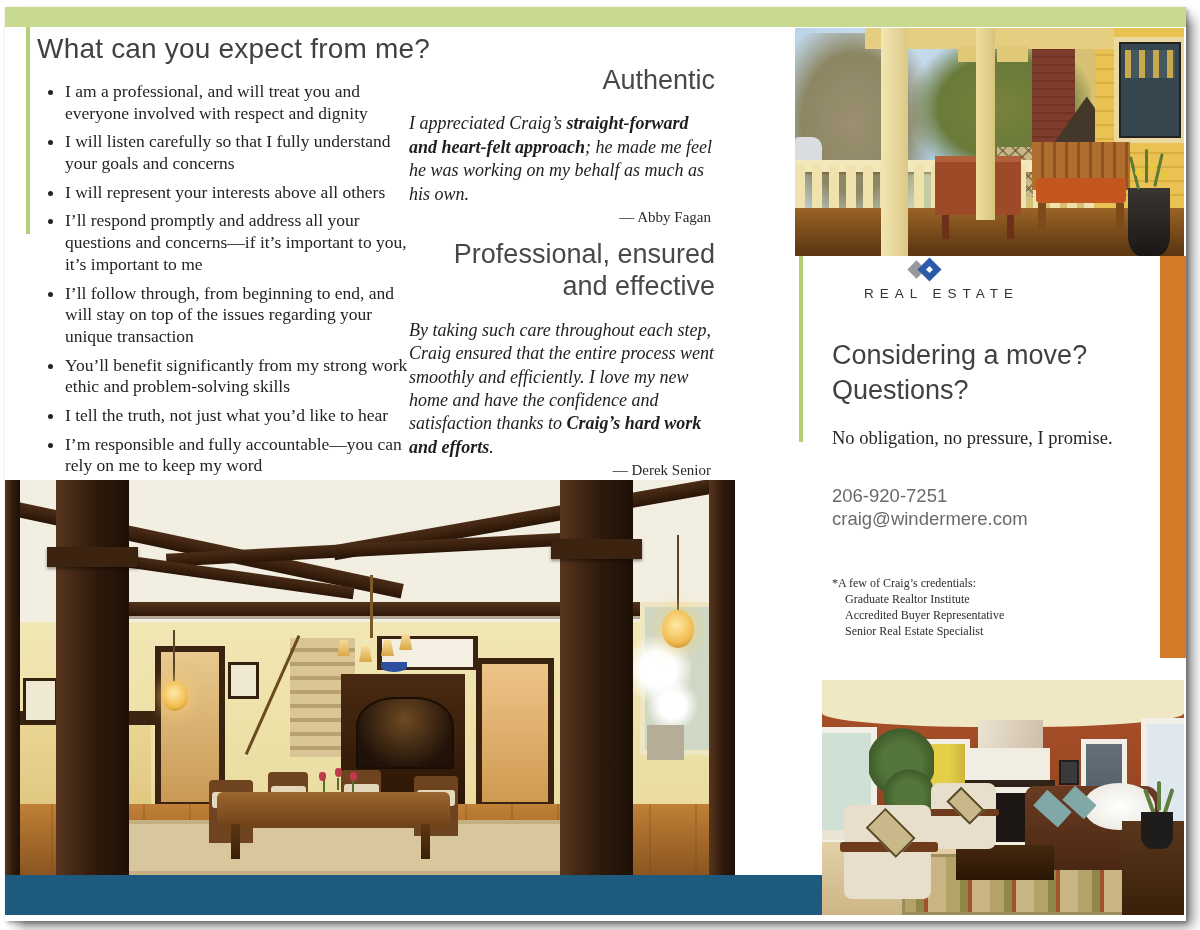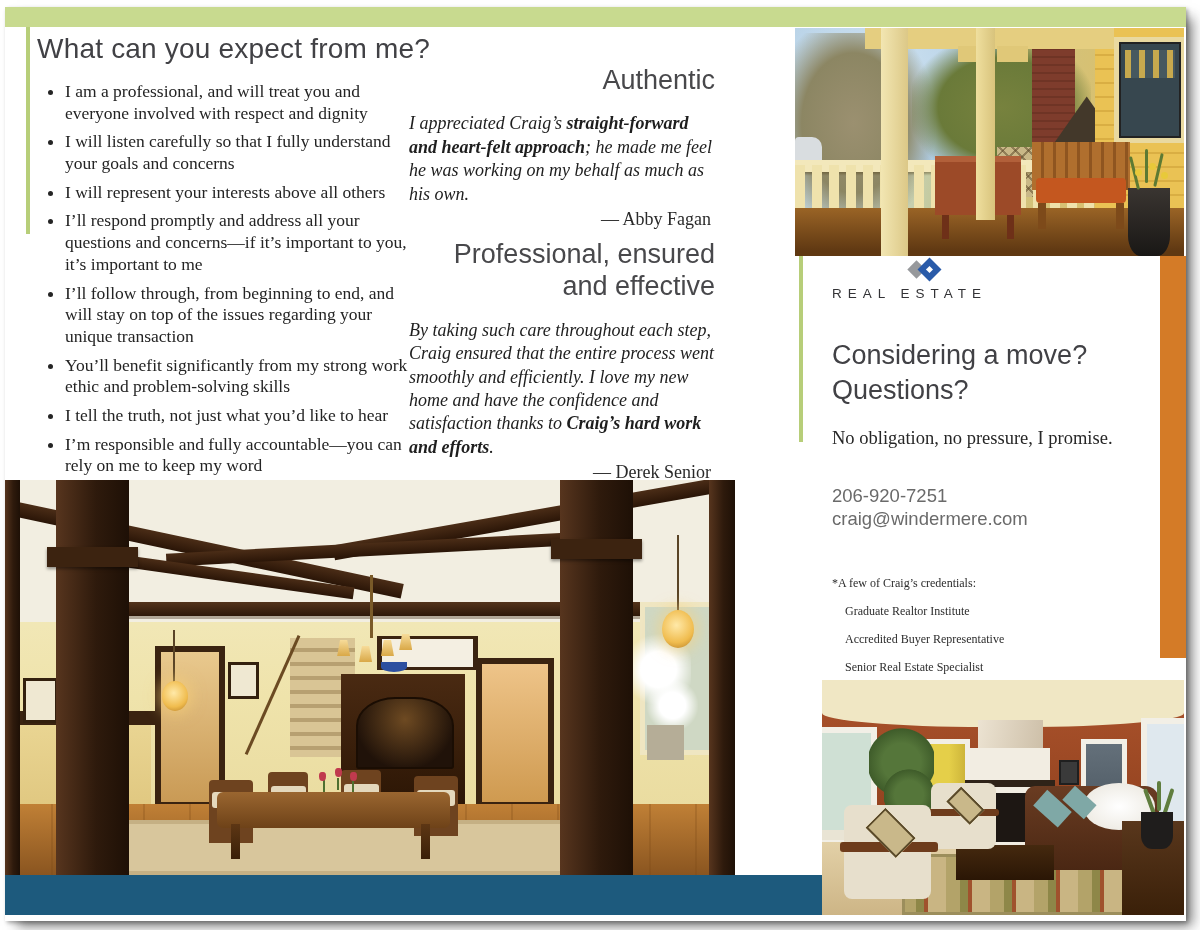--- a/index.html
+++ b/index.html
@@ -19,38 +19,38 @@
   #bullet-list{position:absolute;left:40px;top:74px;width:348px;margin:0;padding:0 0 0 20px;
                font-family:"Liberation Serif",serif;font-size:17.5px;line-height:1.24;color:#242424;}
   #bullet-list li{margin-bottom:7px;}
   
   .mid-sec{position:absolute;left:404px;width:306px;}
   .mid-sec h2{margin:0;font-size:27px;font-weight:300;color:#48484b;text-align:right;line-height:1.2;}
   .quote{margin:16px 0 0 0;font-family:"Liberation Serif",serif;font-style:italic;
          font-size:18px;line-height:1.3;color:#1e1e1e;}
   .quote b{font-weight:bold;}
   .attr{margin-top:3px;text-align:right;font-family:"Liberation Serif",serif;
-        font-size:18px;color:#2a2a2a;padding-right:4px;}
+        font-size:15px;color:#2a2a2a;padding-right:4px;}
   
   #logo{position:absolute;left:827px;top:252px;width:300px;}
   .diamonds{position:relative;margin-left:72px;width:50px;height:24px;}
   .dmd{position:absolute;transform:rotate(45deg);}
   .dmd.gray{left:6px;top:4px;width:13px;height:13px;background:#97999c;}
   .dmd.blue{left:17px;top:2px;width:17px;height:17px;background:#2a5ba9;}
   .dmd.white{left:23px;top:8px;width:5px;height:5px;background:#ffffff;}
   #brand-name{font-family:"Liberation Serif",serif;font-size:38px;color:#2d2d2f;line-height:1.0;letter-spacing:.5px;}
-  #brand-tagline{margin-top:3px;font-size:13.5px;letter-spacing:6px;color:#333336;}
+  #brand-tagline{margin-left:32px;margin-top:3px;font-size:13.5px;letter-spacing:6px;color:#333336;}
   #right-heading{position:absolute;left:827px;top:331px;width:310px;font-size:27px;line-height:1.3;}
   #intro{position:absolute;left:827px;top:419px;width:330px;font-family:"Liberation Serif",serif;
          font-size:18.5px;line-height:1.3;color:#262626;}
   #contact{position:absolute;left:827px;top:477px;font-size:18.5px;line-height:1.25;color:#6a6a6a;}
   #contact .nm{font-weight:bold;color:#3a3a3a;}
   #credentials{position:absolute;left:827px;top:569px;font-family:"Liberation Serif",serif;
                font-size:12px;line-height:1.33;color:#2c2c2c;}
-  #credentials .cred-item{padding-left:13px;margin-top:12px;}
+  #credentials .cred-item{padding-left:13px;}
   
   .photo{position:absolute;overflow:hidden;}
   .photo *{position:absolute;}
   #porch-photo{left:790px;top:21px;width:389px;height:228px;background:linear-gradient(100deg,#b9d2e4 0%,#cddcd9 22%,#c3c99b 40%,#d3c27a 62%,#e2bd5c 100%);}
   #dining-photo{left:0;top:473px;width:730px;height:395px;background:linear-gradient(#f5efca 0%,#efe3ab 55%,#e7d89a 100%);}
   #living-photo{left:817px;top:673px;width:362px;height:235px;background:#a34d22;}
   
   .p-sky{left:0;top:0;width:58%;height:62%;background:radial-gradient(ellipse at 35% 25%,#cfe3f2 0%,#aecbe2 70%);}
   .p-trees1{left:-6%;top:2%;width:42%;height:88%;background:radial-gradient(ellipse at 50% 45%,#9b9070 0%,#8c8663 45%,rgba(140,134,99,0) 72%);}
   .p-trees2{left:30%;top:4%;width:46%;height:62%;background:radial-gradient(ellipse at 50% 50%,#77823e 0%,#6a7a39 50%,rgba(106,122,57,0) 75%);}

